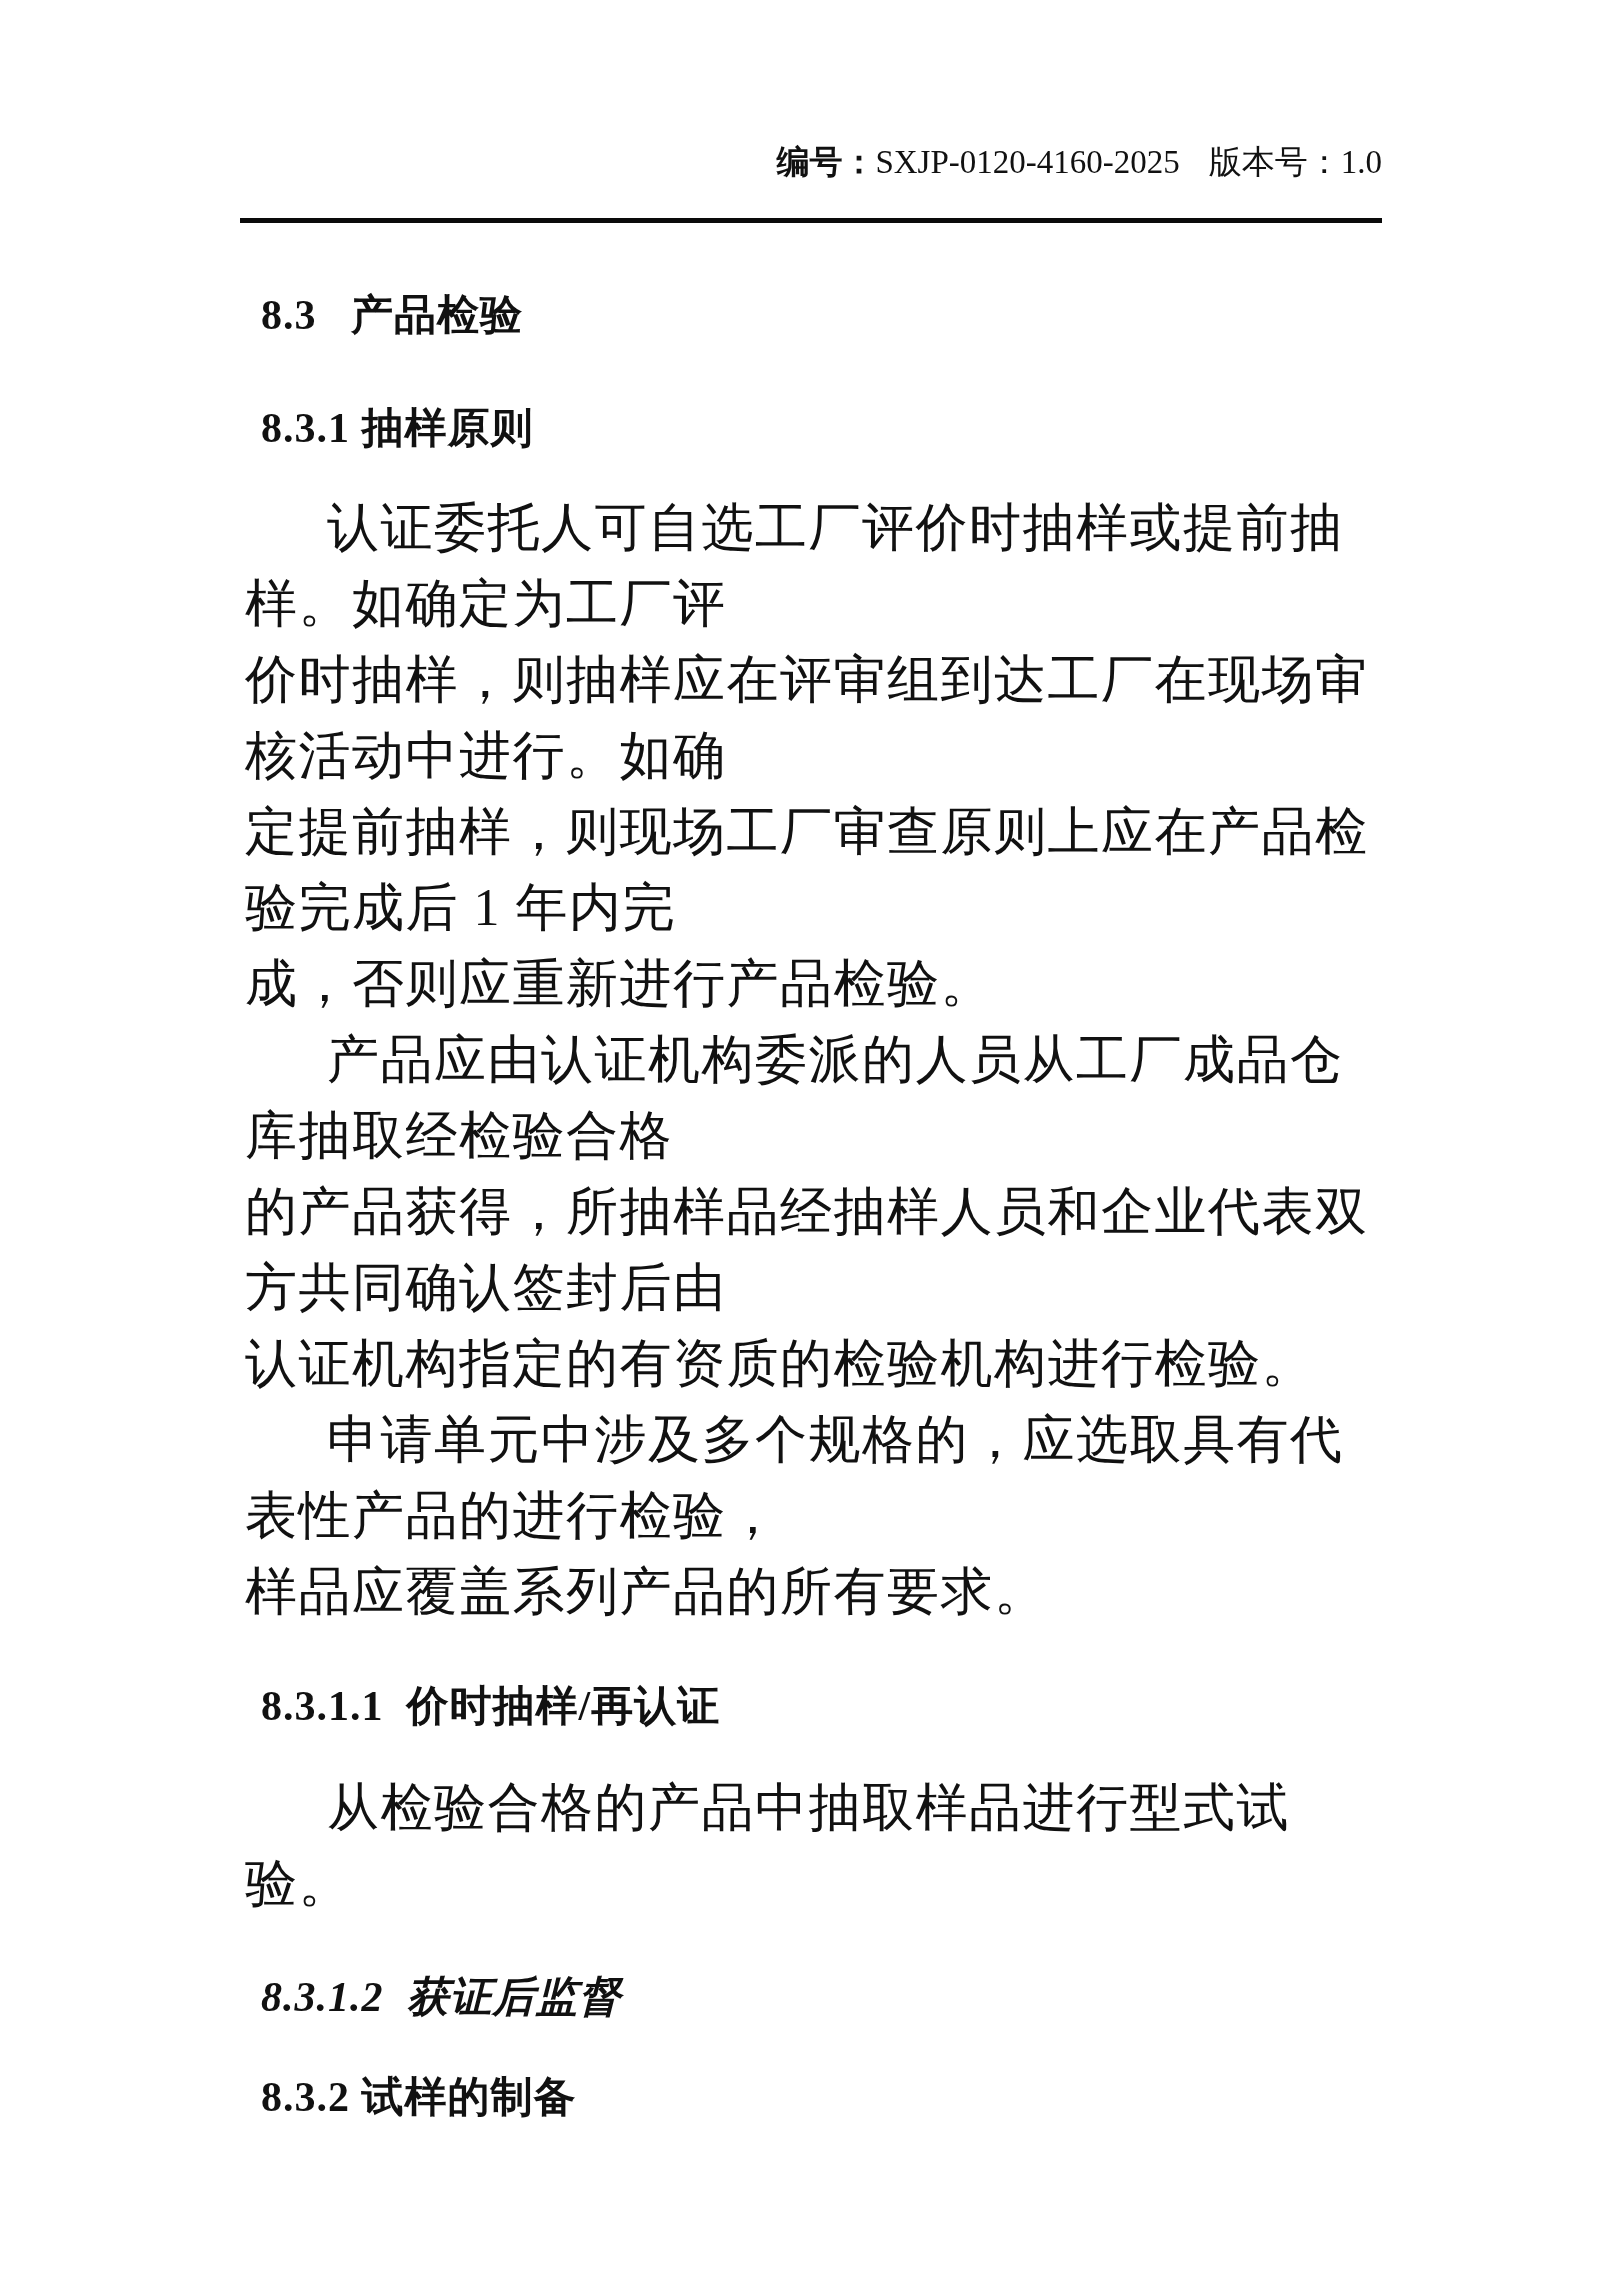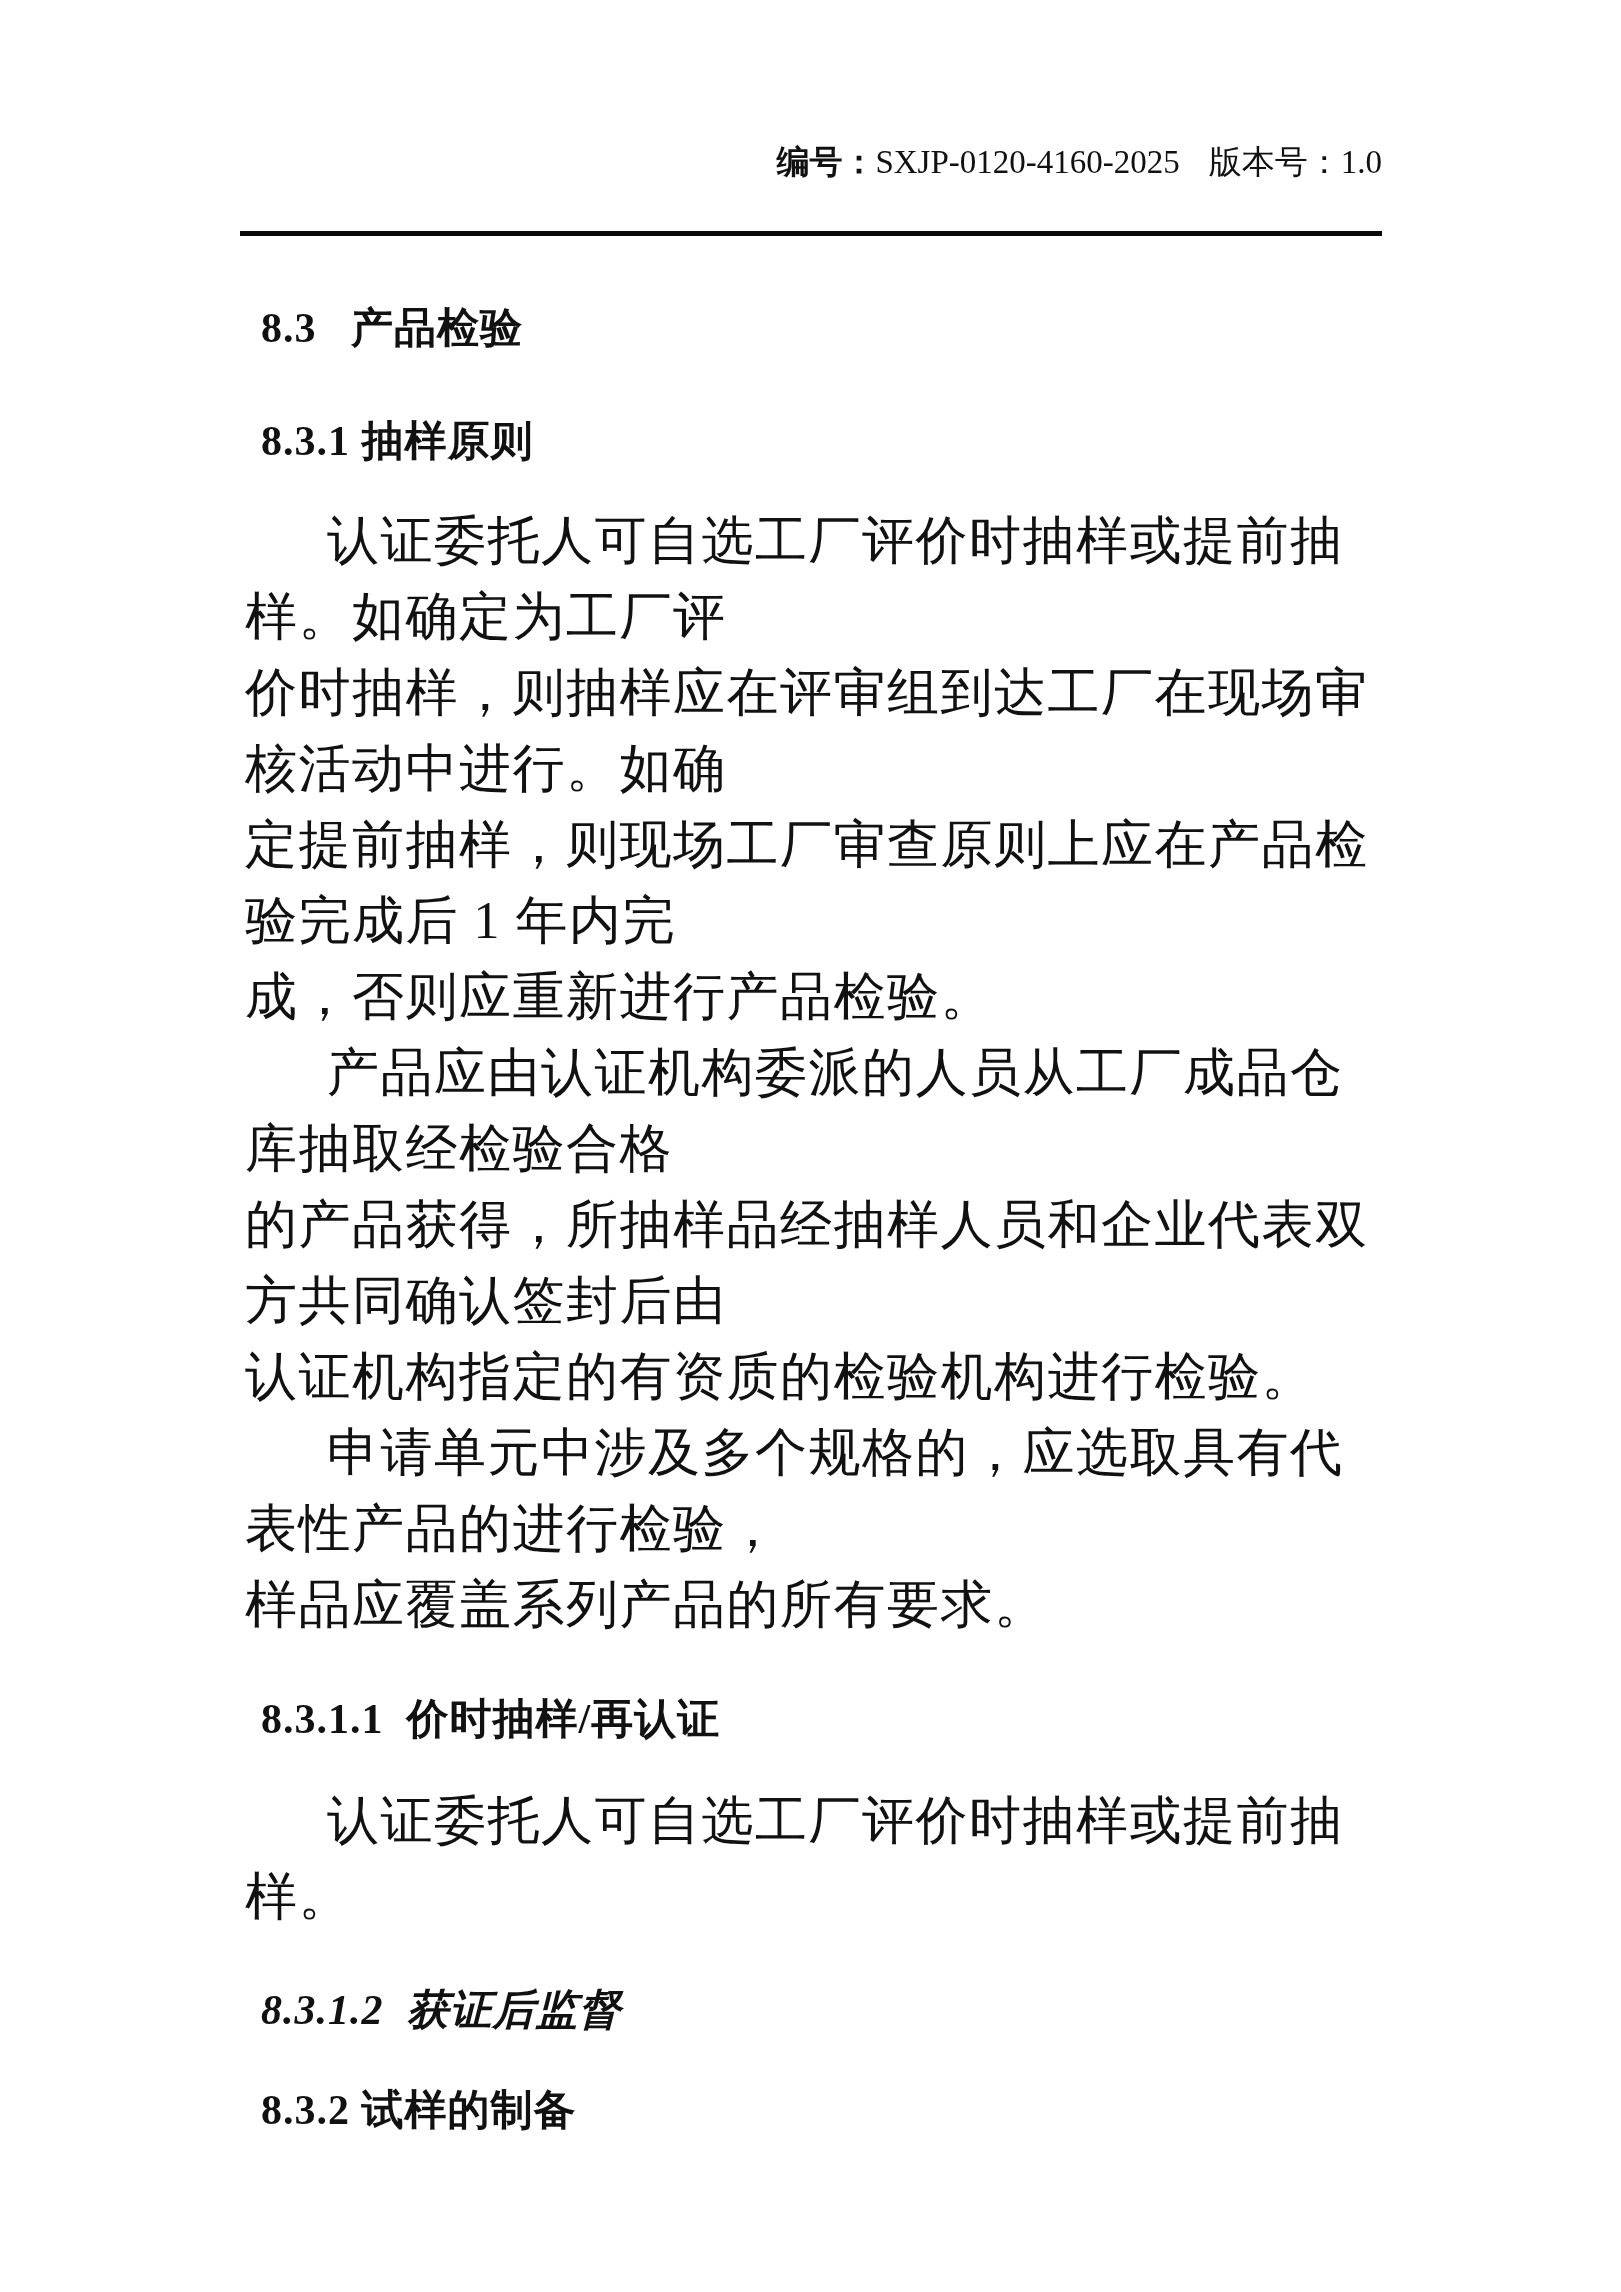--- a/index.html
+++ b/index.html
@@ -9,21 +9,21 @@
     height: 2293px;
     background: #ffffff;
     color: #111111;
     font-family: "Liberation Serif", "DejaVu Serif", serif;
     overflow: hidden;
   }
   
   .doc-header {
     margin: 0 239px 0 240px;
     padding-top: 110px;
-    padding-bottom: 16px;
+    padding-bottom: 3px;
     border-bottom: 5.9px solid #0a0a0a;
     text-align: right;
     font-size: 33px;
     line-height: 35px;
     white-space: pre;
   }
   .doc-header .lbl-bold { font-weight: bold; }
   .doc-header .version-group { margin-left: 29px; }
   
   .content { margin: 0 244px 0 245px; }
@@ -74,21 +74,21 @@
 价时抽样，则抽样应在评审组到达工厂在现场审核活动中进行。如确
 定提前抽样，则现场工厂审查原则上应在产品检验完成后 1 年内完
 成，否则应重新进行产品检验。</p>
     <p class="para" id="p-831-2">产品应由认证机构委派的人员从工厂成品仓库抽取经检验合格
 的产品获得，所抽样品经抽样人员和企业代表双方共同确认签封后由
 认证机构指定的有资质的检验机构进行检验。</p>
     <p class="para" id="p-831-3">申请单元中涉及多个规格的，应选取具有代表性产品的进行检验，
 样品应覆盖系列产品的所有要求。</p>
 
     <p class="heading" id="h-8311">8.3.1.1  价时抽样/再认证</p>
-    <p class="para" id="p-8311">认证委托人可自选工厂评价时抽样或提前抽样。</p>
+    <p class="para" id="p-8311">从检验合格的产品中抽取样品进行型式试验。</p>
 
     <p class="heading" id="h-8312">8.3.1.2  获证后监督</p>
 
     <p class="heading" id="h-832">8.3.2 试样的制备</p>
 
   </div>
 
 </div>
 
 

